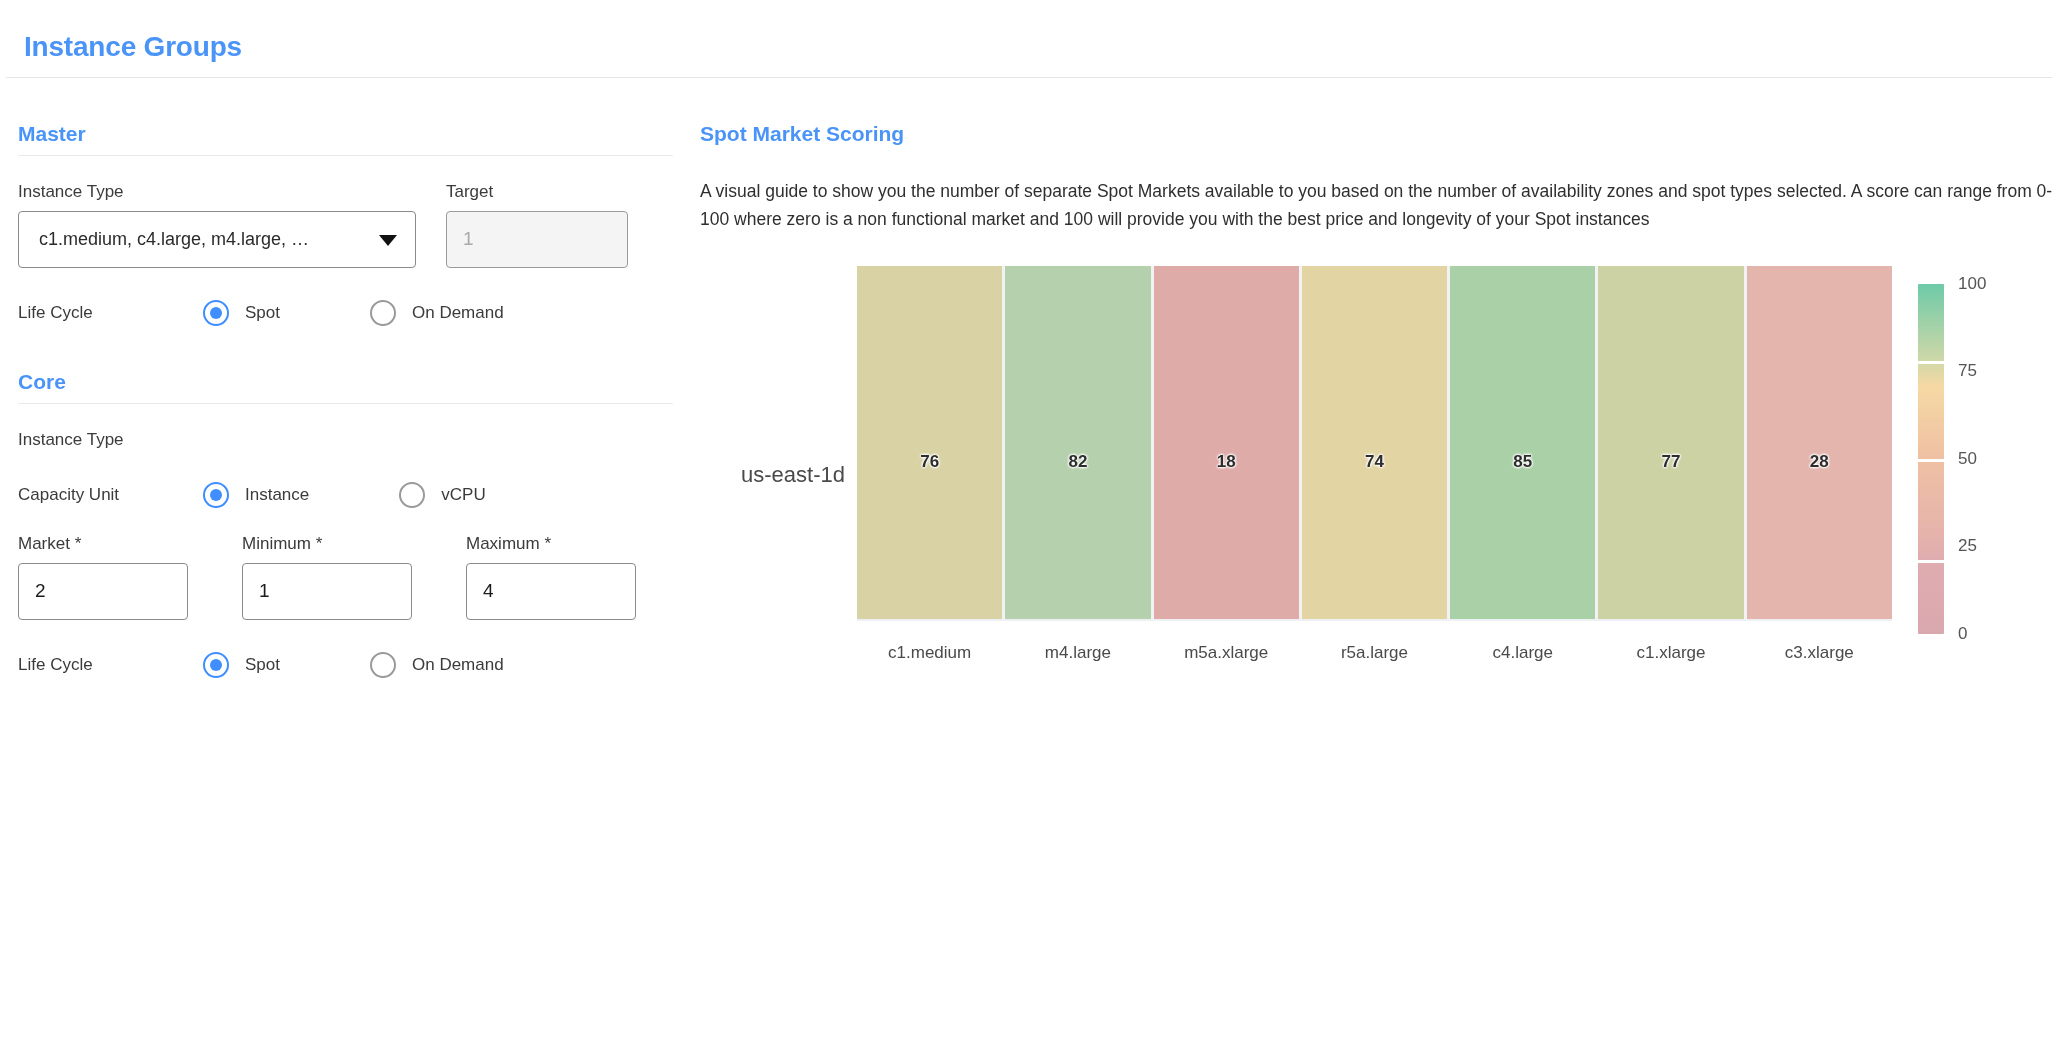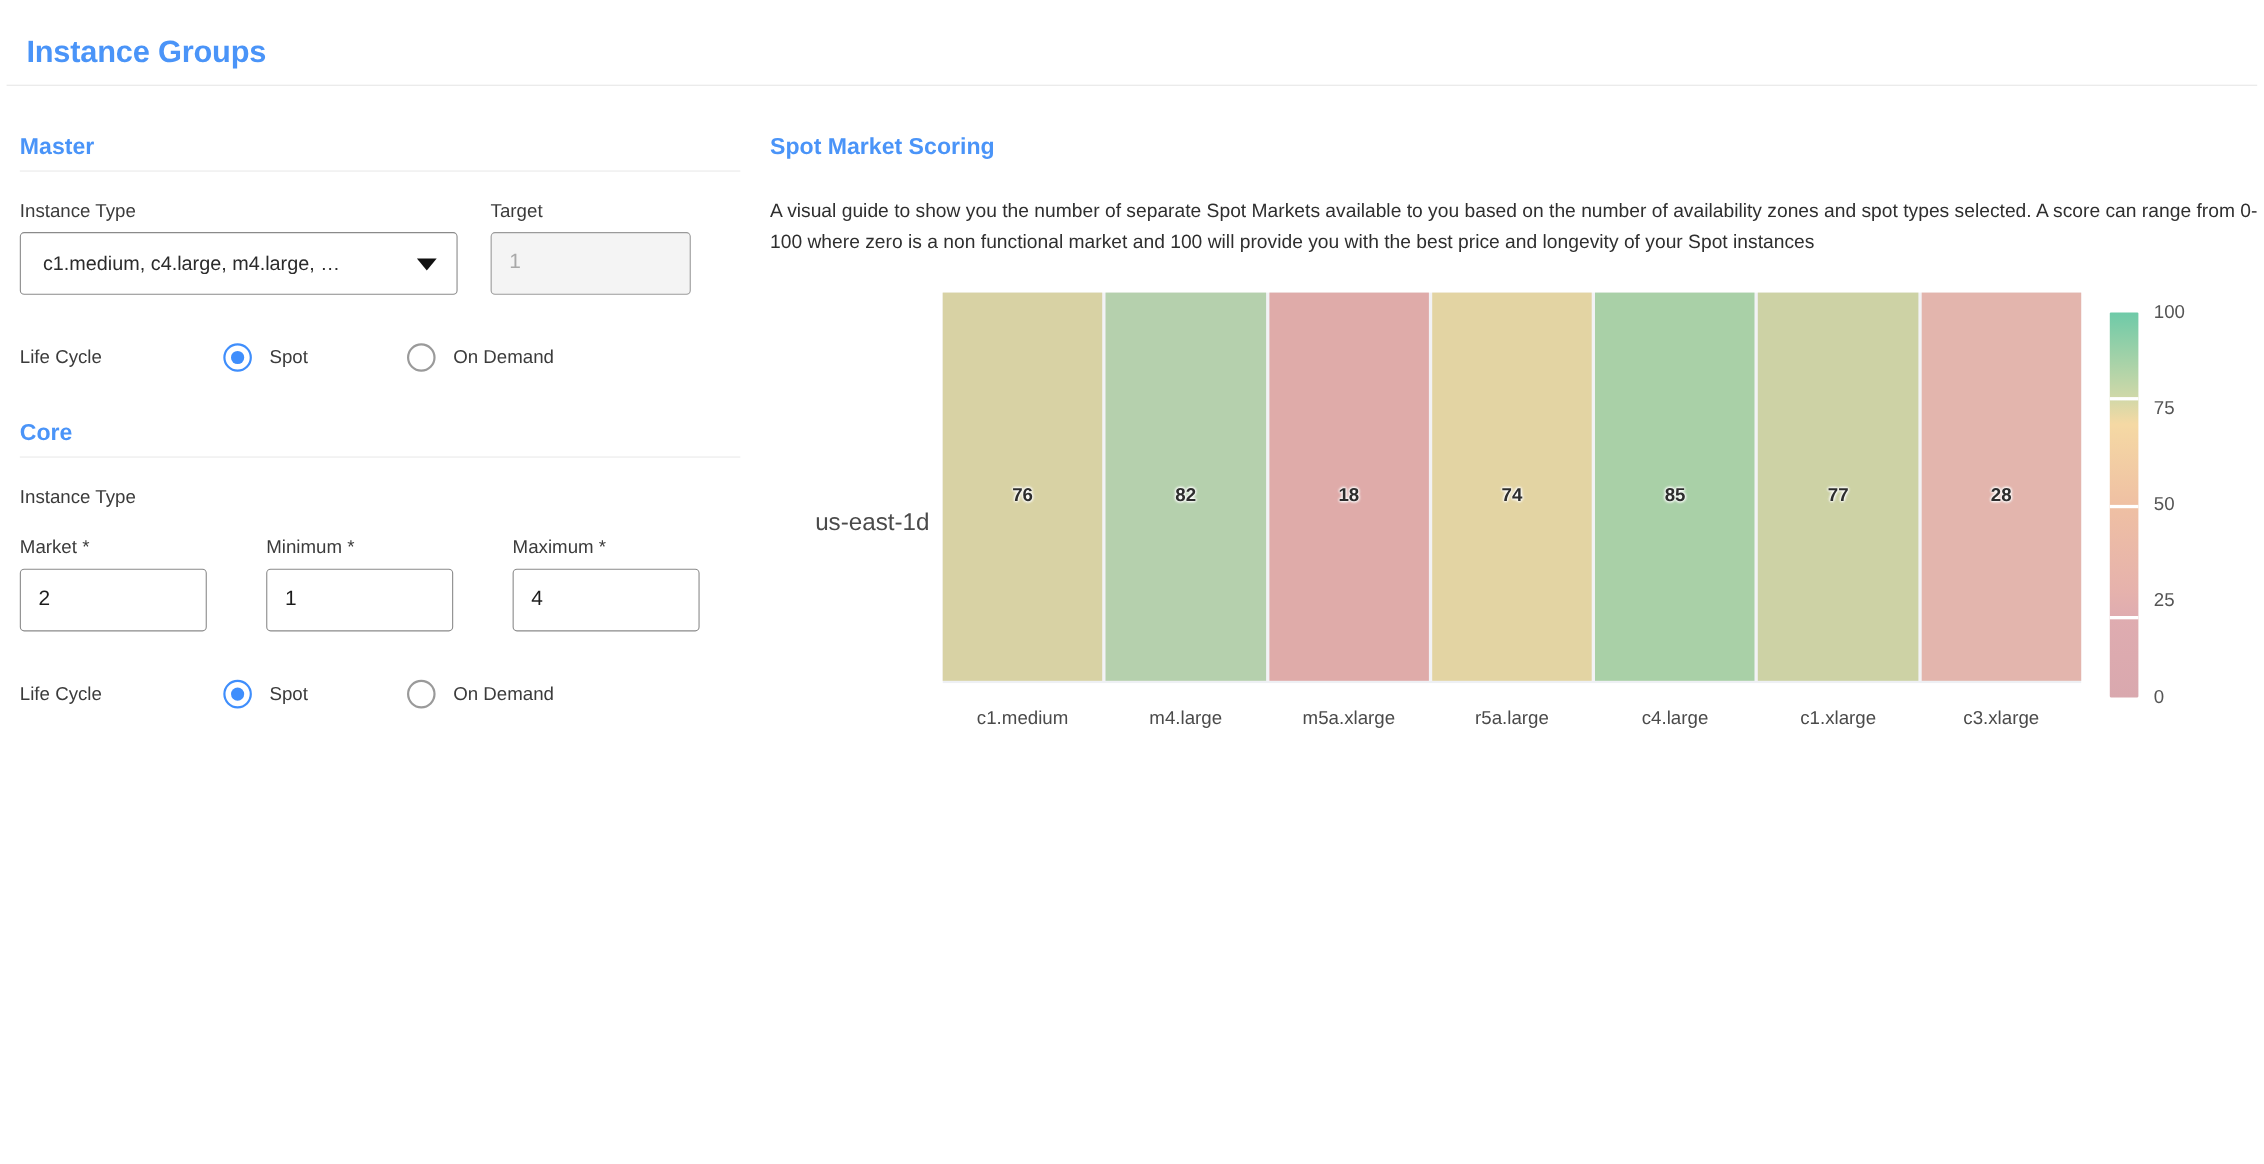--- a/index.html
+++ b/index.html
@@ -111,21 +111,21 @@
     border-color: #9a9a9a;
   }
   #master-target-input { width: 182px; }
 
   .spacer-30 { width: 30px; flex: 0 0 30px; }
 
   
   .radio-row {
     display: flex;
     align-items: center;
-    margin-top: 44px;
+    margin-top: 32px;
   }
   .radio-row .row-label {
     font-size: 17px;
     color: #3b3b3b;
     width: 185px;
     flex: 0 0 185px;
   }
   .radio-opt {
     display: flex;
     align-items: center;
@@ -210,21 +210,21 @@
     gap: 3px;
     background: #f2f2f5;
   }
   .heat-cell {
     flex: 1 1 0;
     position: relative;
   }
   .heat-cell .cellval {
     position: absolute;
     left: 0; right: 0;
-    top: 174px;
+    top: 186px;
     text-align: center;
     font-size: 17px;
     font-weight: bold;
     color: #2d2d2d;
     text-shadow:
       0 0 3px #ffffff, 0 0 3px #ffffff,
       0 0 3px #ffffff, 0 0 2px #ffffff;
   }
   #xaxis {
     position: absolute;
@@ -320,20 +320,32 @@
     </div>
 
     <div class="section-head">
       <div class="section-title">Core</div>
     </div>
 
     <div>
       <span class="field-label">Instance Type</span>
     </div>
 
+    <div class="radio-row">
+      <span class="row-label">Capacity Unit</span>
+      <div class="radio-opt">
+        <span class="radio checked"></span>
+        <span class="rlabel">Instance</span>
+      </div>
+      <div class="gap-90"></div>
+      <div class="radio-opt">
+        <span class="radio"></span>
+        <span class="rlabel">vCPU</span>
+      </div>
+    </div>
 
     <div class="triple">
       <div class="cell">
         <span class="lbl">Market *</span>
         <div class="text-input">
           <span>2</span>
         </div>
       </div>
       <div class="cell">
         <span class="lbl">Minimum *</span>

